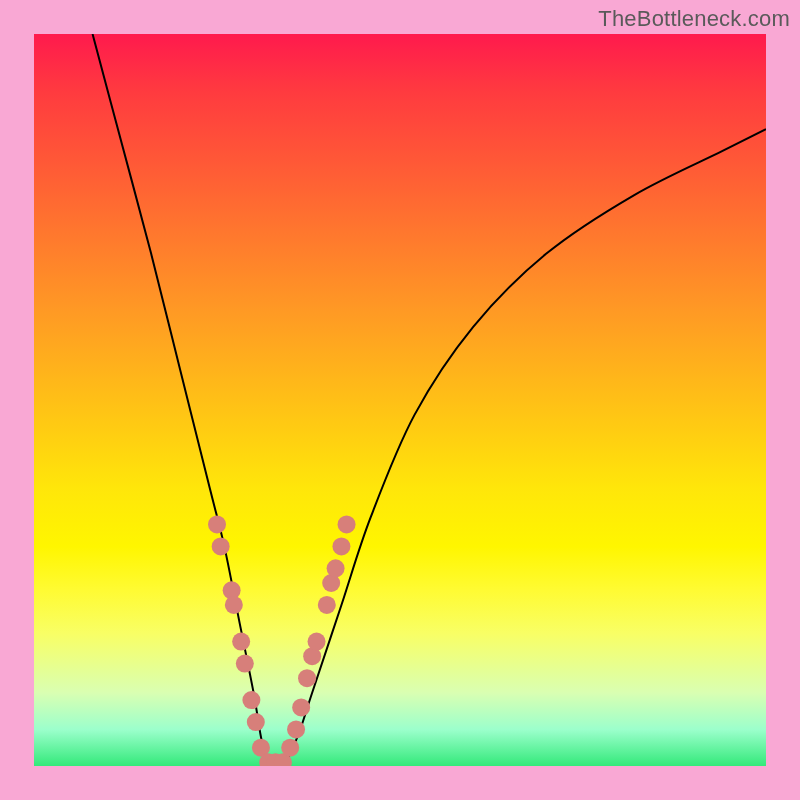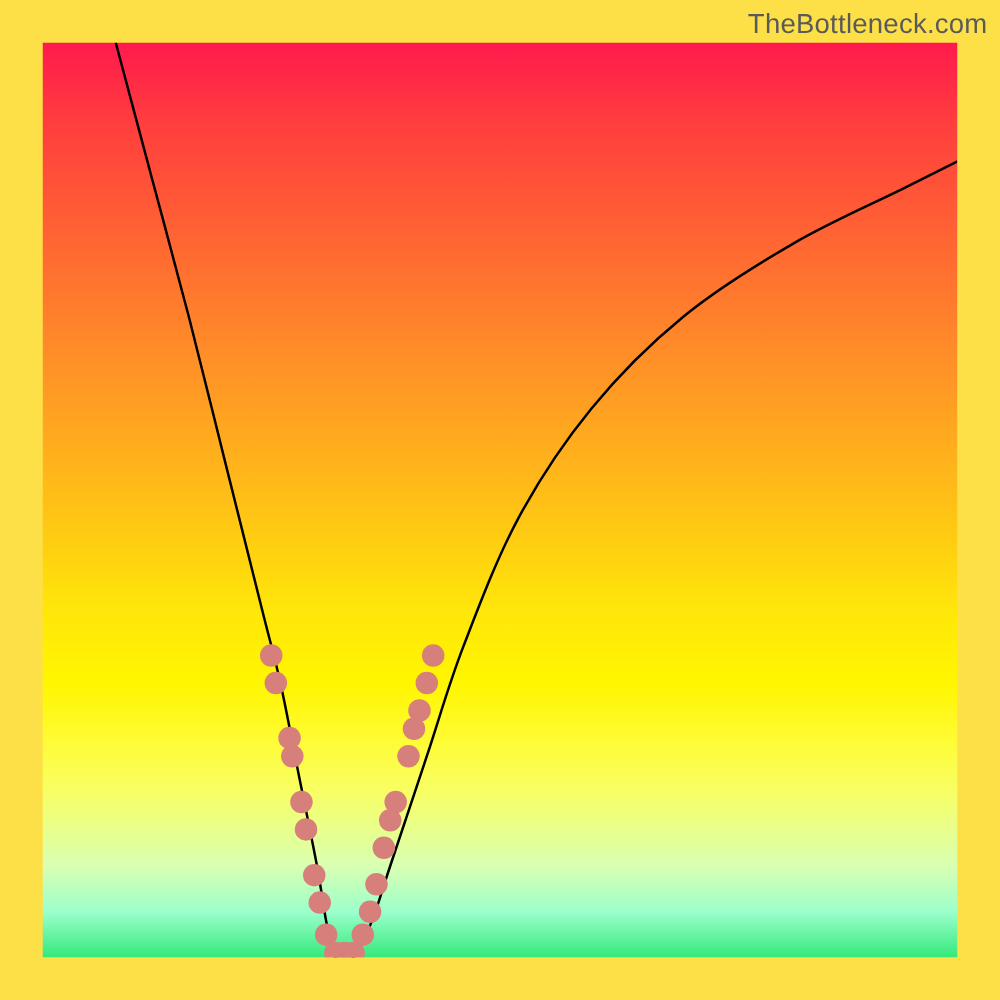--- a/index.html
+++ b/index.html
@@ -7,21 +7,21 @@
     padding: 0;
     width: 800px;
     height: 800px;
     overflow: hidden;
     background: #000;
     font-family: Arial, Helvetica, sans-serif;
   }
   .frame {
     position: absolute;
     inset: 0;
-    background: #fde047;
+    background: #f9a8d4;
   }
   .plot {
     position: absolute;
     left: 34px;
     top: 34px;
     width: 732px;
     height: 732px;
     overflow: hidden;
   }
   .gradient {

